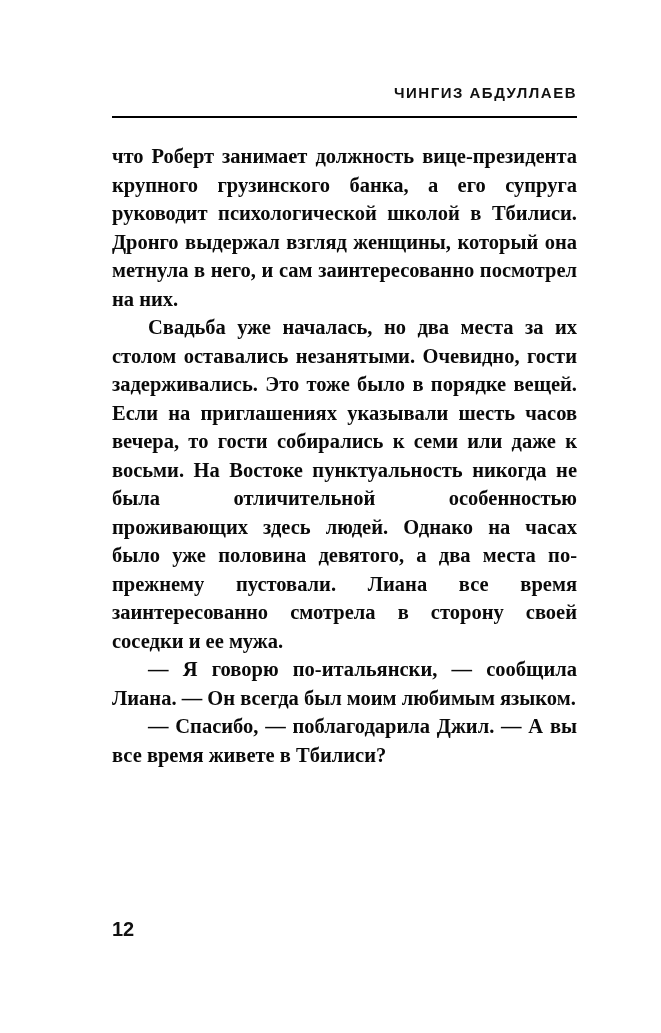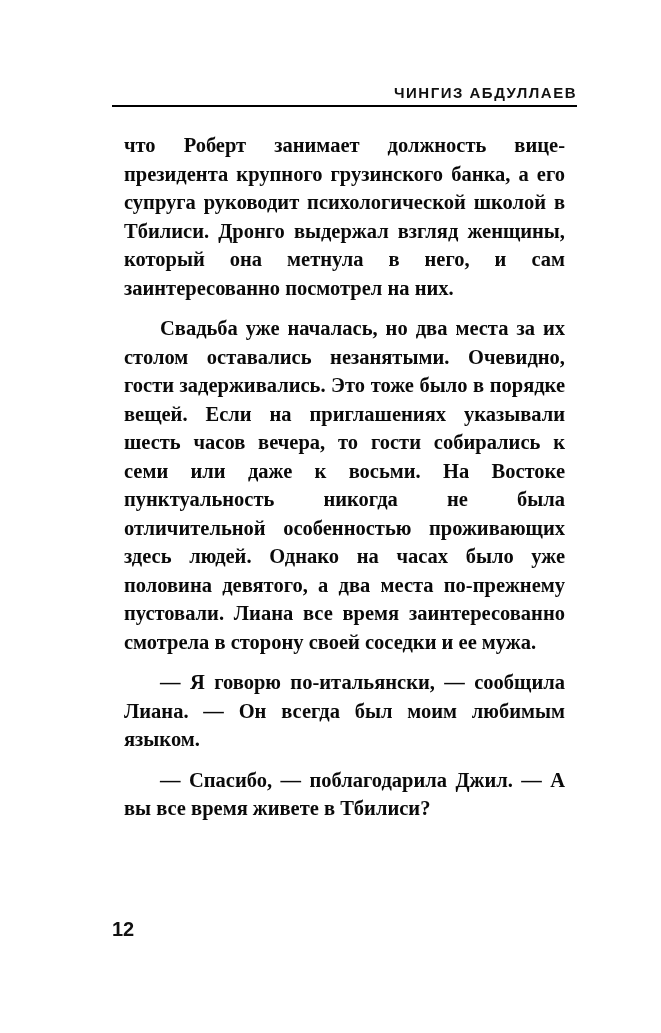--- a/index.html
+++ b/index.html
@@ -22,28 +22,28 @@
     right: 84px;
     top: 84px;
   }
   .running-header {
     text-align: right;
     font-family: "Liberation Sans", sans-serif;
     font-weight: bold;
     font-size: 15px;
     letter-spacing: 1.5px;
     color: #111111;
-    padding-bottom: 4px;
+    padding-bottom: 15px;
     border-bottom: 2px solid #000000;
   }
   .body-text {
     margin-top: 24px;
   }
   .body-text p {
-    margin: 12px;
+    margin: 0;
     font-size: 20.5px;
     line-height: 28.5px;
     font-weight: bold;
     text-align: justify;
     text-indent: 36px;
     color: #0a0a0a;
   }
   .body-text p.no-indent {
     text-indent: 0;
   }

